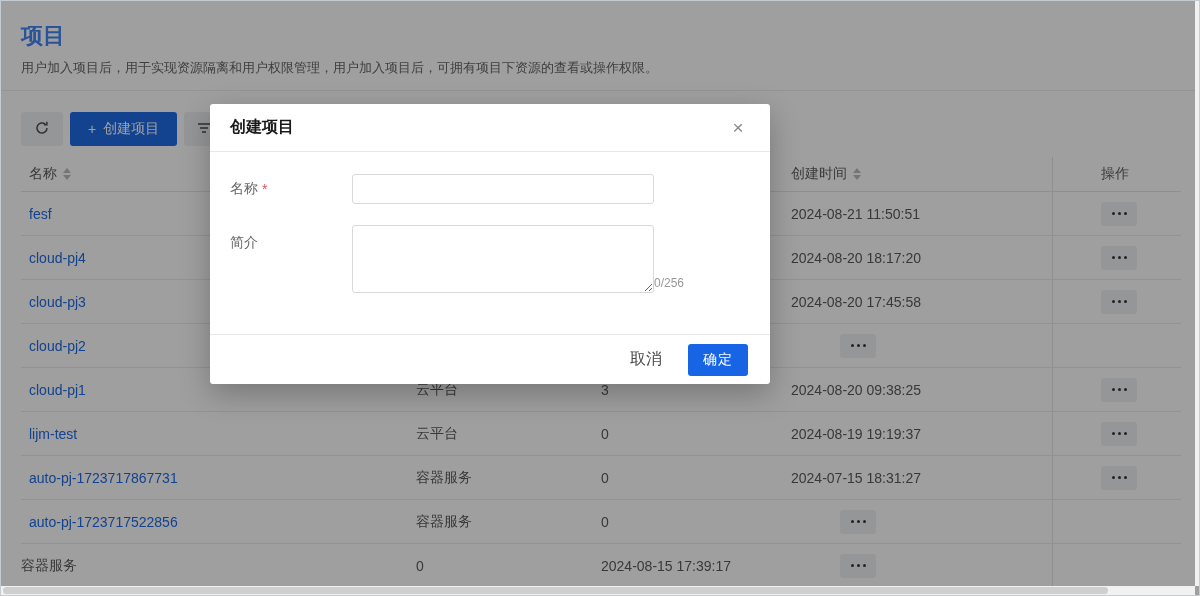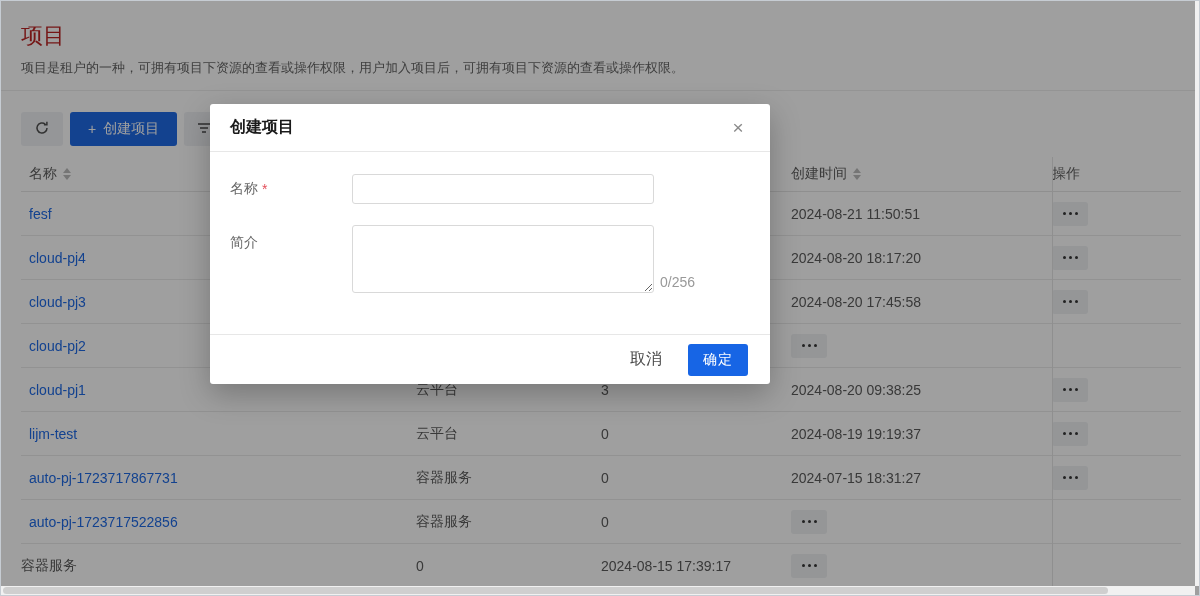--- a/index.html
+++ b/index.html
@@ -4,21 +4,21 @@
 <style>
   * { margin:0; padding:0; box-sizing:border-box; }
   html,body { width:1200px; height:596px; overflow:hidden; background:#fff;
     font-family:"Liberation Sans","DejaVu Sans",sans-serif; }
   .frame { position:relative; width:1200px; height:596px; border:1px solid #c6ccd3;
     background:#fff; overflow:hidden; }
 
   
   .page-header { position:absolute; left:0; top:0; width:100%; height:90px;
     padding:20px 20px 0 20px; border-bottom:1px solid #ededed; background:#fff; }
-  .page-title { font-size:22px; font-weight:400; color:#b91c1c; line-height:30px; }
+  .page-title { font-size:22px; font-weight:700; color:#3b82f6; line-height:30px; }
   .page-subtitle { margin-top:8px; font-size:13px; color:#5f5f5f; }
 
   
   .toolbar { position:absolute; left:20px; top:111px; display:flex; gap:7px; }
   .icon-btn { width:42px; height:34px; background:#eff1f4; border:none; border-radius:3px;
     display:flex; align-items:center; justify-content:center; cursor:pointer; }
   .primary-btn { height:34px; padding:0 18px; background:var(--primary); color:#fff;
     border:none; border-radius:3px; font-size:14px; display:flex; align-items:center;
     gap:7px; cursor:pointer; }
   .filter-btn { width:118px; height:34px; background:#eff1f4; border:none; border-radius:3px;
@@ -26,21 +26,21 @@
   .filter-accent { width:10px; height:12px; background:#f5a623;
     clip-path:polygon(0 0,100% 0,60% 55%,60% 100%,40% 100%,40% 55%); }
 
   
   .table { position:absolute; left:20px; top:156px; width:1160px; font-size:14px; }
   .t-row, .t-head { display:grid; grid-template-columns:395px 185px 190px 261px 129px;
     align-items:center; }
   .t-head { height:35px; border-bottom:1px solid #e4e4e4; color:#595959; }
   .t-row { height:44px; border-bottom:1px solid #e9e9e9; color:#555; }
   .cell-name { padding-left:8px; }
-  .cell-action { }
+  .cell-action { padding-left:49px; }
   .head-sort { display:inline-flex; align-items:center; gap:6px; cursor:pointer; }
   .carets { display:inline-flex; flex-direction:column; gap:2px; }
   .caret-up { width:0; height:0; border-left:4px solid transparent; border-right:4px solid transparent;
     border-bottom:5px solid #b9b9b9; }
   .caret-down { width:0; height:0; border-left:4px solid transparent; border-right:4px solid transparent;
     border-top:5px solid #b9b9b9; }
   .name-link { color:var(--link); text-decoration:none; cursor:pointer; }
   .more-btn { width:36px; height:24px; background:#eef0f2; border:none; border-radius:3px;
     display:flex; align-items:center; justify-content:center; gap:3px; cursor:pointer; }
   .more-btn i { width:3px; height:3px; border-radius:50%; background:#2f2f2f; }
@@ -67,36 +67,36 @@
   .form-label { width:122px; font-size:14px; color:#666; display:flex; align-items:center; }
   .form-row.top .form-label { align-items:flex-start; padding-top:9px; }
   .req-mark { color:var(--asterisk); margin-left:4px; font-size:14px; }
   .text-input { width:302px; height:30px; border:1px solid #d9d9d9; border-radius:3px;
     font-size:14px; padding:0 8px; outline:none; color:#333;
     font-family:"Liberation Sans","DejaVu Sans",sans-serif; }
   .textarea-wrap { display:flex; align-items:flex-end; }
   .text-area { width:302px; height:68px; border:1px solid #d9d9d9; border-radius:3px;
     font-size:14px; padding:6px 8px; outline:none; resize:both; color:#333;
     font-family:"Liberation Sans","DejaVu Sans",sans-serif; }
-  .counter { font-size:14px; color:#999; margin-left:6px; margin-bottom:3px; }
+  .counter { font-size:12px; color:#999; margin-bottom:3px; }
   .modal-footer { position:absolute; left:0; right:0; bottom:0; height:50px;
     border-top:1px solid #e7e7e7; display:flex; align-items:center; justify-content:flex-end;
     padding-right:22px; gap:26px; }
   .cancel-btn { border:none; background:none; font-size:16px; color:#4a4a4a; cursor:pointer; }
   .confirm-btn { width:60px; height:32px; border:none; border-radius:3px; background:var(--primary);
     color:#fff; font-size:14px; letter-spacing:1px; cursor:pointer; }
 </style>
 </head>
 <body>
 
 <div class="frame">
 
   <div class="page-header">
     <div class="page-title">项目</div>
-    <div class="page-subtitle">项目是租户的一种，可拥有项目下资源的查看或操作权限，用户加入项目后，可拥有项目下资源的查看或操作权限。</div>
+    <div class="page-subtitle">用户加入项目后，用于实现资源隔离和用户权限管理，用户加入项目后，可拥有项目下资源的查看或操作权限。</div>
   </div>
 
   <div class="toolbar">
     <button class="icon-btn">
       <span>
         <svg width="16" height="16" viewBox="0 0 16 16">
           <path d="M13 8a5 5 0 1 1-1.7-3.75" fill="none" stroke="#4a4a4a" stroke-width="1.5"></path>
           <path d="M12.9 1.8v3h-3" fill="none" stroke="#4a4a4a" stroke-width="1.5"></path>
         </svg>
       </span>

